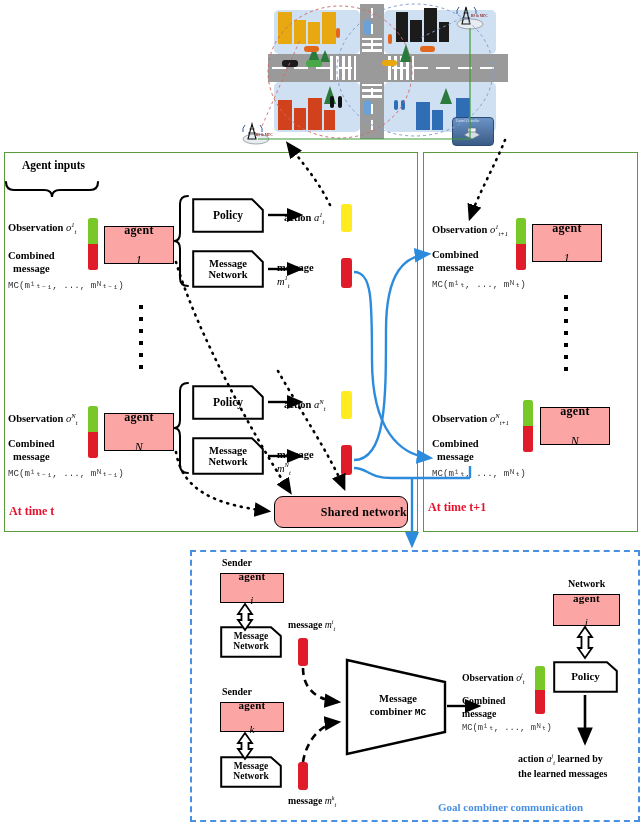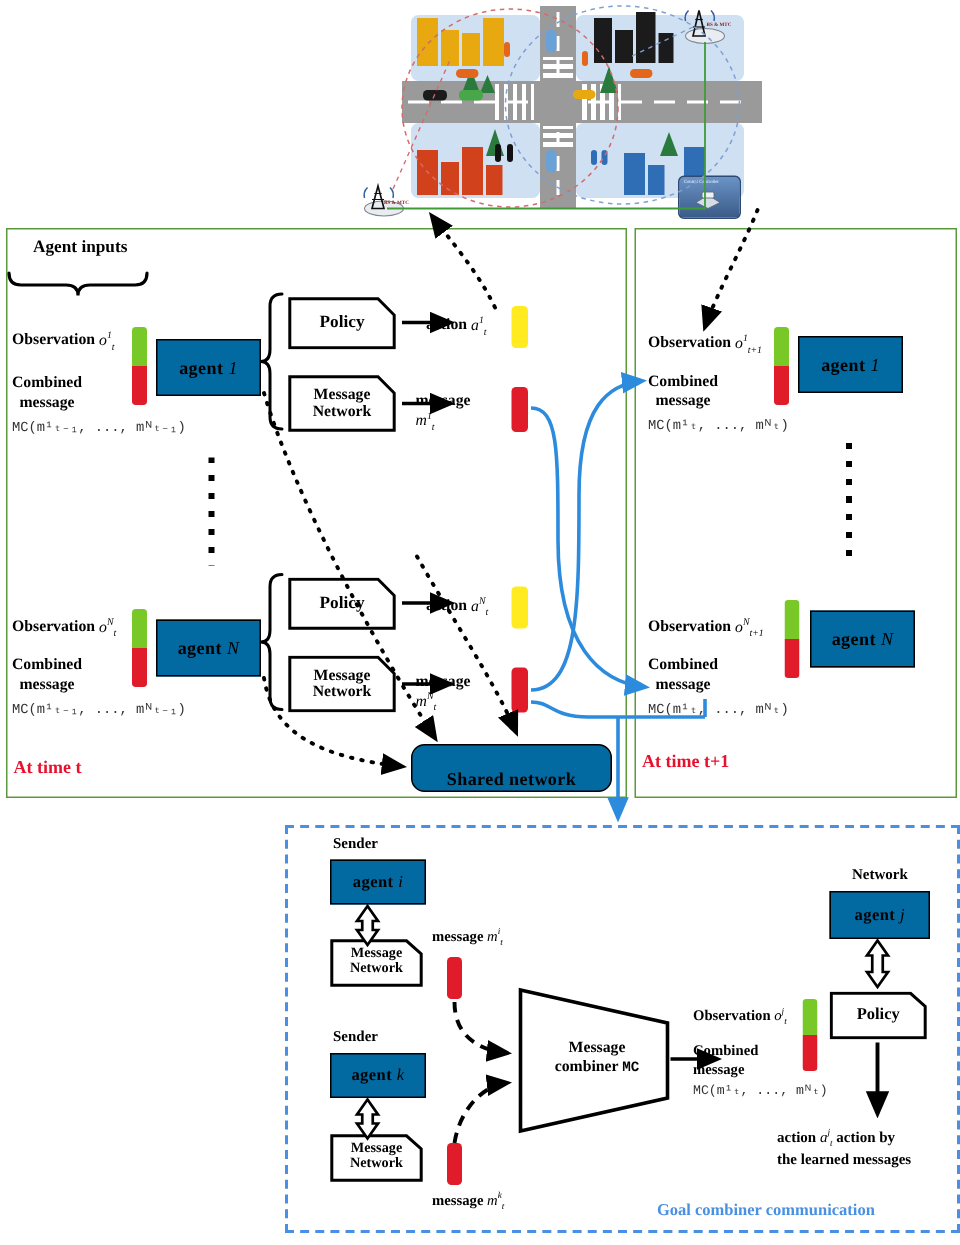--- a/index.html
+++ b/index.html
@@ -7,23 +7,23 @@
        font-family:"Liberation Serif",serif;color:#000;}
   #stage{position:absolute;left:0;top:0;width:504px;height:830px;}
 
   .abs{position:absolute;}
 
   
   .panel-green{position:absolute;border:1.6px solid #5a9a3c;background:#fff;}
   .panel-blue{position:absolute;border:2px dashed #4a90e2;background:#fff;}
 
   
-  .box{position:absolute;border:1.8px solid #000;background:#0369a1;
+  .box{position:absolute;border:1.8px solid #000;background:#fca5a5;
        display:flex;align-items:center;justify-content:center;
-       font-weight:bold;letter-spacing:.3px;}
+       font-weight:bold;letter-spacing:.3px;flex-direction:column;}
   .box.rounded{border-radius:9px;align-items:flex-end;}
   .doc{position:absolute;background:#fff;display:flex;align-items:center;
        justify-content:center;text-align:center;font-weight:bold;line-height:1.05;}
   .doc .inner{position:relative;z-index:2;padding:0 2px;}
   .doc svg{position:absolute;left:0;top:0;}
 
   
   .bar{position:absolute;border-radius:2.5px;overflow:hidden;}
   .bar .g{background:#78c828;width:100%;}
   .bar .r{background:#e01b2a;width:100%;}
@@ -411,21 +411,21 @@
 
   <div class="bar" style="left:535px;top:666px;width:10px;height:48px;">
     <div class="g" style="height:50%;"></div>
       <div class="r" style="height:50%;"></div>
   </div>
 
   <div class="lbl" style="left:518px;top:752px;font-size:10px;line-height:1.3;">
     <div>
       <span>action</span>
       <span class="it" style="font-weight:normal;"><span>a</span><sup>j</sup><sub>t</sub></span>
-      <span>action by</span>
+      <span>learned by</span>
     </div>
     <div>the learned messages</div>
   </div>
 
   <div class="lbl blue-t" style="left:438px;top:801px;font-size:11px;">Goal combiner communication</div>
 
   <svg class="ovl">
     <defs>
       <marker id="ah" markerWidth="7" markerHeight="7" refX="5.6" refY="3" orient="auto">
         <polygon points="0,0 7,3 0,6" fill="#000"></polygon>

